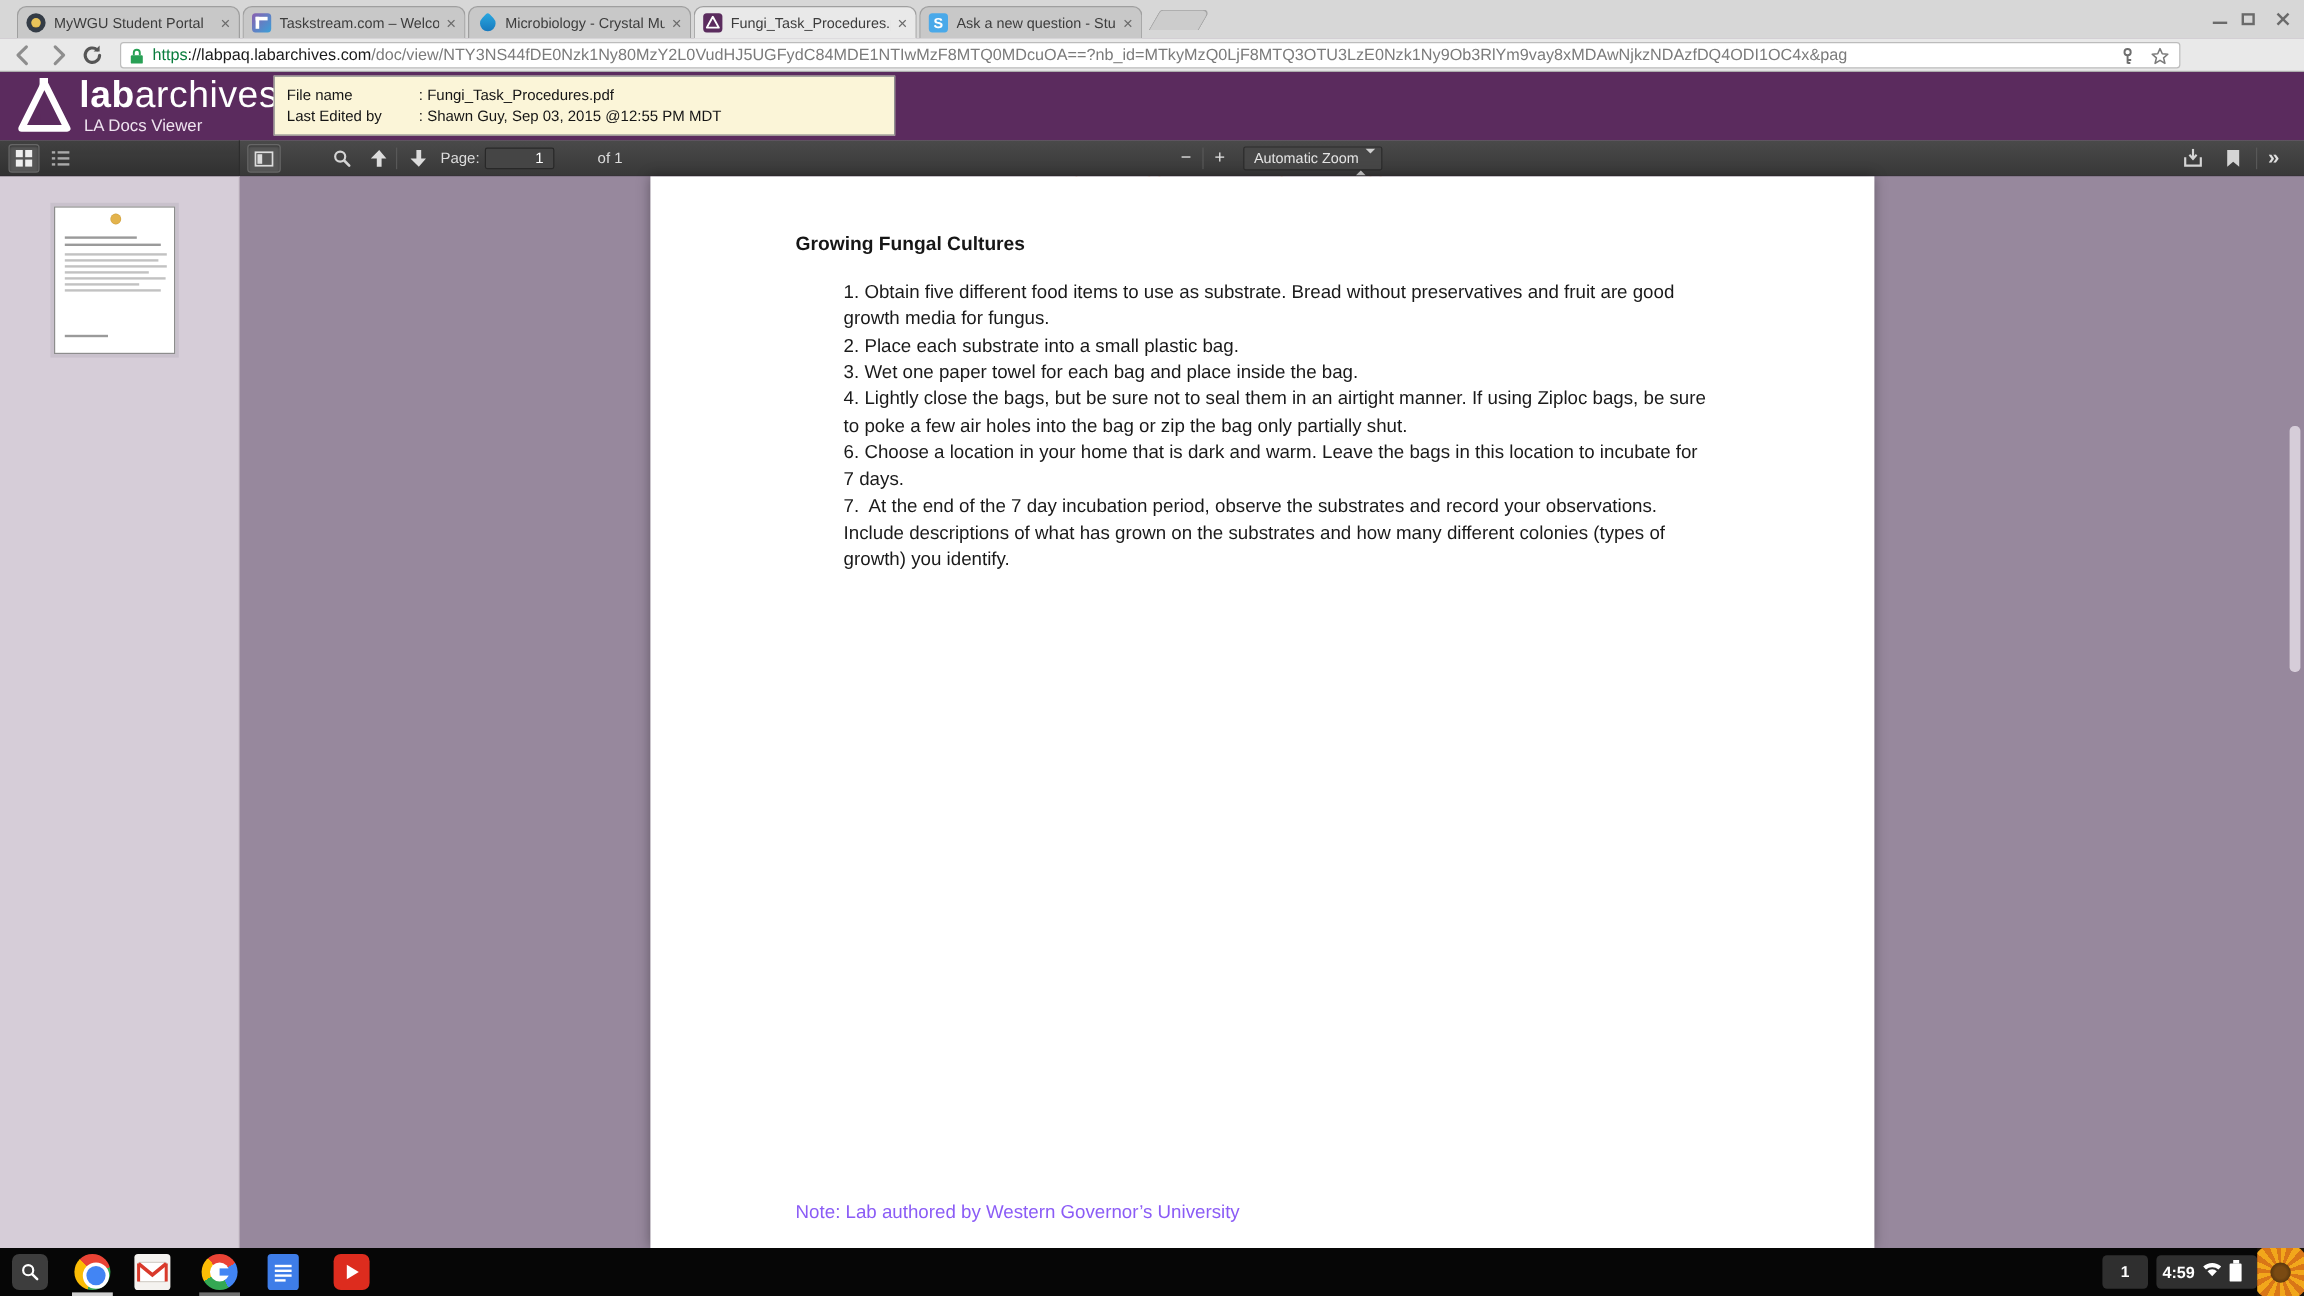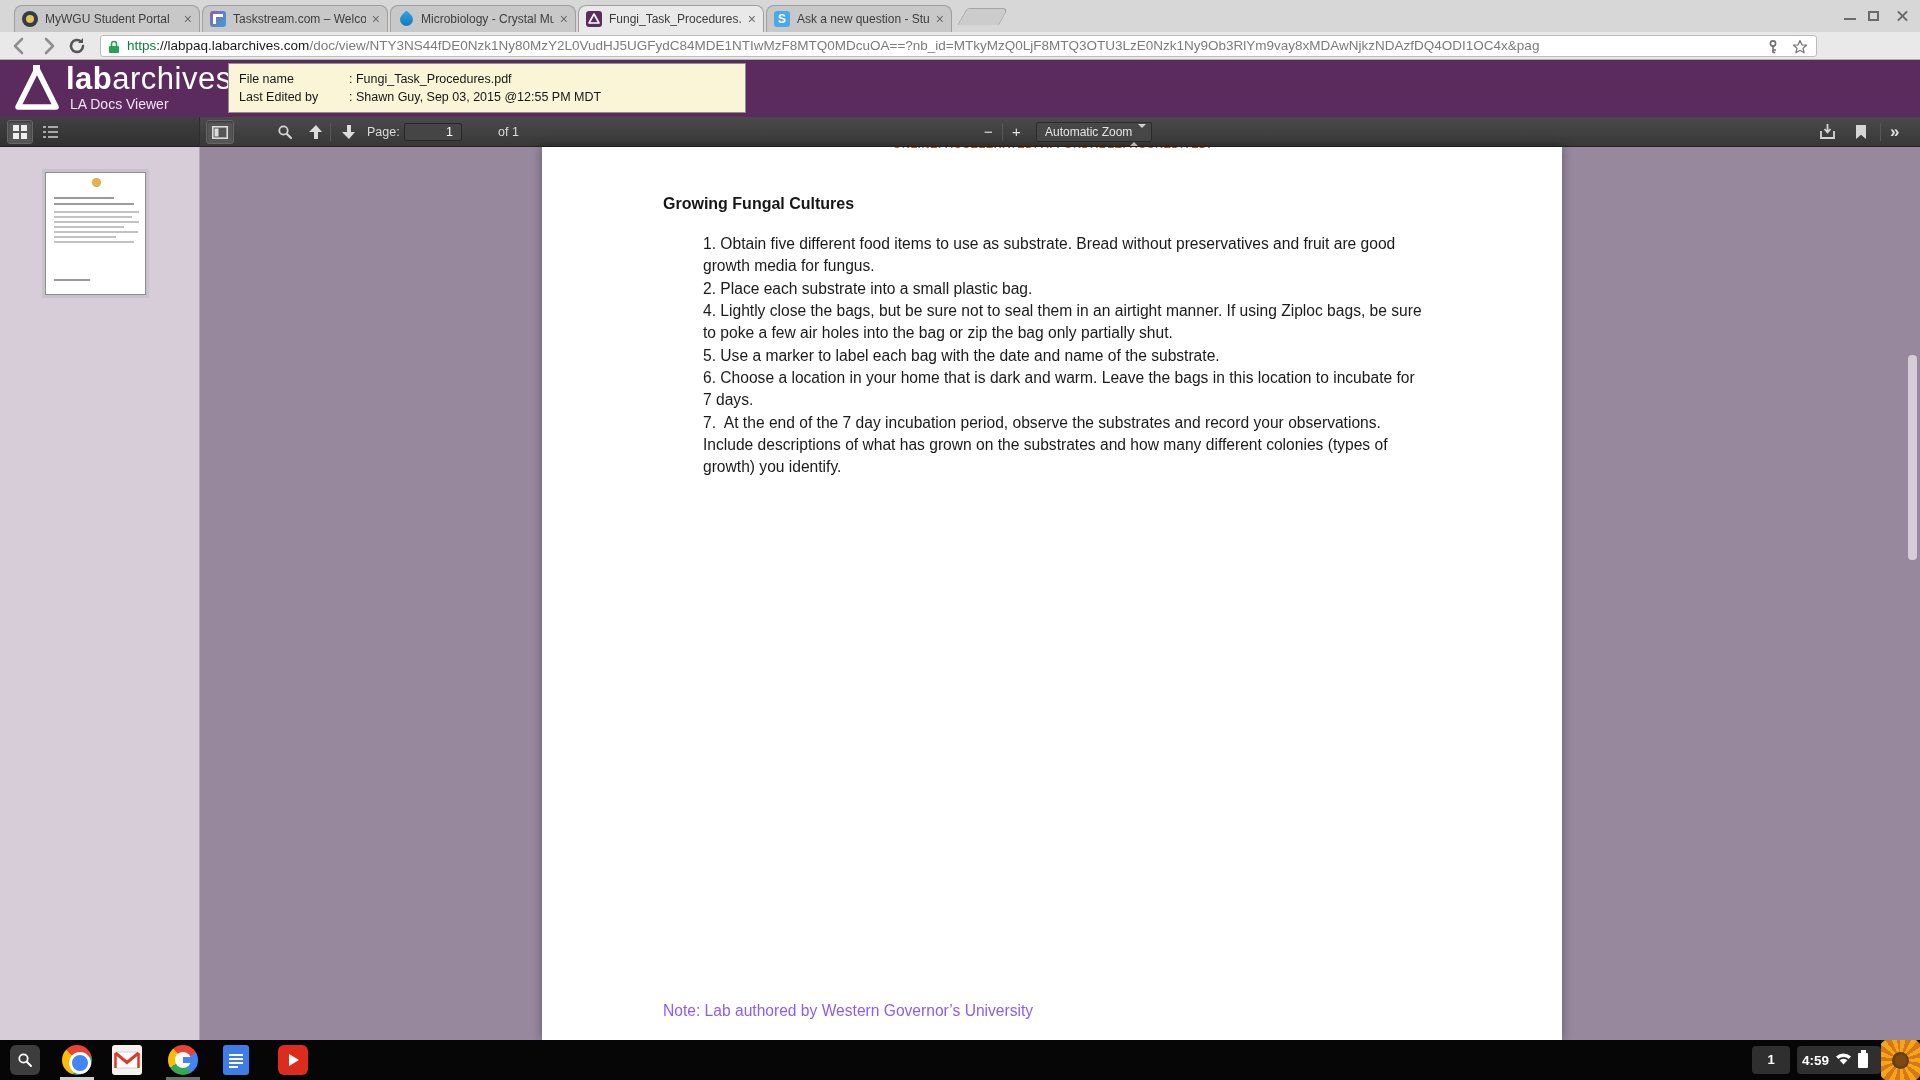--- a/index.html
+++ b/index.html
@@ -333,23 +333,23 @@
       </div>
     </div>
     <div class="viewer">
       <div class="page">
         <div class="clip-head">ONLINE. ACCELERATED. AFFORDABLE. ACCREDITED.</div>
         <div class="doc-title">Growing Fungal Cultures</div>
         <div class="doc-lines">
           <div class="doc-line">1. Obtain five different food items to use as substrate. Bread without preservatives and fruit are good</div>
           <div class="doc-line">growth media for fungus.</div>
           <div class="doc-line">2. Place each substrate into a small plastic bag.</div>
+          <div class="doc-line">3. Wet one paper towel for each bag and place inside the bag.</div>
           <div class="doc-line">4. Lightly close the bags, but be sure not to seal them in an airtight manner. If using Ziploc bags, be sure</div>
           <div class="doc-line">to poke a few air holes into the bag or zip the bag only partially shut.</div>
-          <div class="doc-line">5. Use a marker to label each bag with the date and name of the substrate.</div>
           <div class="doc-line">6. Choose a location in your home that is dark and warm. Leave the bags in this location to incubate for</div>
           <div class="doc-line">7 days.</div>
           <div class="doc-line">7.  At the end of the 7 day incubation period, observe the substrates and record your observations.</div>
           <div class="doc-line">Include descriptions of what has grown on the substrates and how many different colonies (types of</div>
           <div class="doc-line">growth) you identify.</div>
         </div>
         <div class="doc-note">Note: Lab authored by Western Governor’s University</div>
       </div>
       <div class="scroll-thumb"></div>
     </div>

